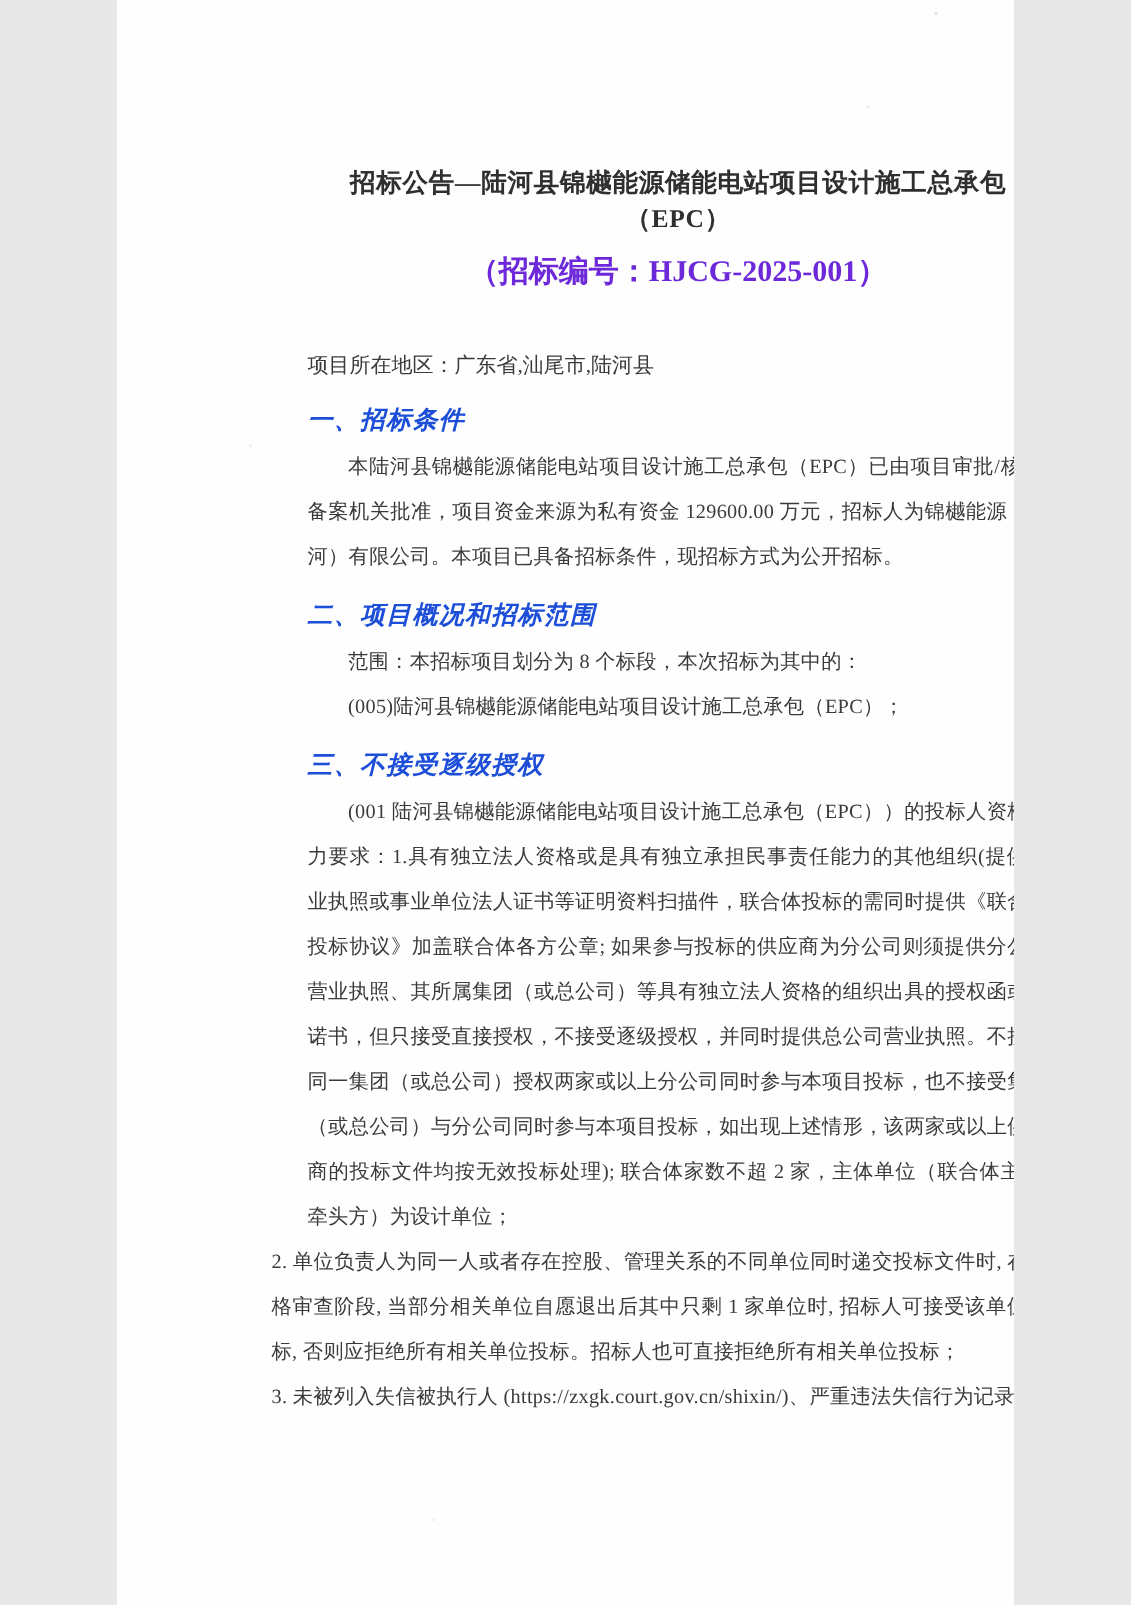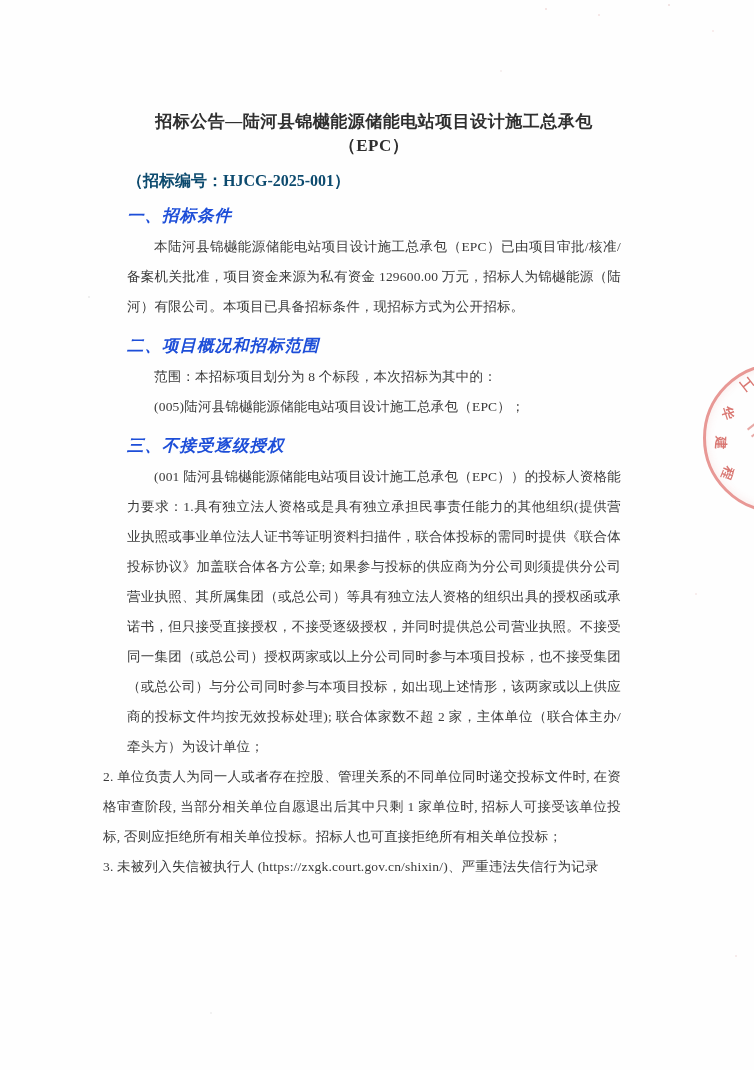--- a/index.html
+++ b/index.html
@@ -1,36 +1,36 @@
 <!DOCTYPE html>
 <html><head>
 <meta charset="utf-8">
 <style>
   html,body{margin:0;padding:0;background:#e8e8e8;}
   .page{
     position:relative;
-    width:754px;height:1070px;
+    width:598px;height:1070px;
     margin:0 auto;
     background:#fefefdf5;
     background-color:#fefefe;
     overflow:hidden;
     font-family:"Liberation Serif","DejaVu Serif",serif;
     color:#3a3a3a;
   }
   .content{position:absolute;left:127px;top:0;width:494px;}
   .doc-title{
     margin:110px 0 0;
     text-align:center;
     font-size:17px;font-weight:600;color:#2f2f2f;
     line-height:24px;letter-spacing:0.5px;
   }
   .doc-subtitle{
     margin:12px 0 0;
-    text-align:left;
-    font-size:16px;font-weight:600;color:#0c4a6e;line-height:22px;
+    text-align:center;
+    font-size:20px;font-weight:600;color:#6d28d9;line-height:22px;
   }
   .location{margin:42px 0 0;font-size:14px;line-height:22px;color:#3a3a3a;}
   .sec-heading{
     margin:11px 0 3px;
     font-size:16.5px;font-weight:700;color:#1d4ed8;
     line-height:26px;letter-spacing:1px;font-style:italic;
   }
   p.body{
     margin:0;
     font-size:13.5px;line-height:30px;
@@ -82,20 +82,21 @@
 <body>
 
 <div class="page">
 
   <div class="content">
 
     <div class="doc-title">招标公告—陆河县锦樾能源储能电站项目设计施工总承包（EPC）</div>
 
     <div class="doc-subtitle">（招标编号：HJCG-2025-001）</div>
 
+    <p class="location">项目所在地区：广东省,汕尾市,陆河县</p>
 
     <div class="sec-heading">一、招标条件</div>
 
     <p class="body indent">本陆河县锦樾能源储能电站项目设计施工总承包（EPC）已由项目审批/核准/备案机关批准，项目资金来源为私有资金 129600.00 万元，招标人为锦樾能源（陆河）有限公司。本项目已具备招标条件，现招标方式为公开招标。</p>
 
     <div class="sec-heading">二、项目概况和招标范围</div>
 
 
     <p class="body indent">范围：本招标项目划分为 8 个标段，本次招标为其中的：</p>
 

